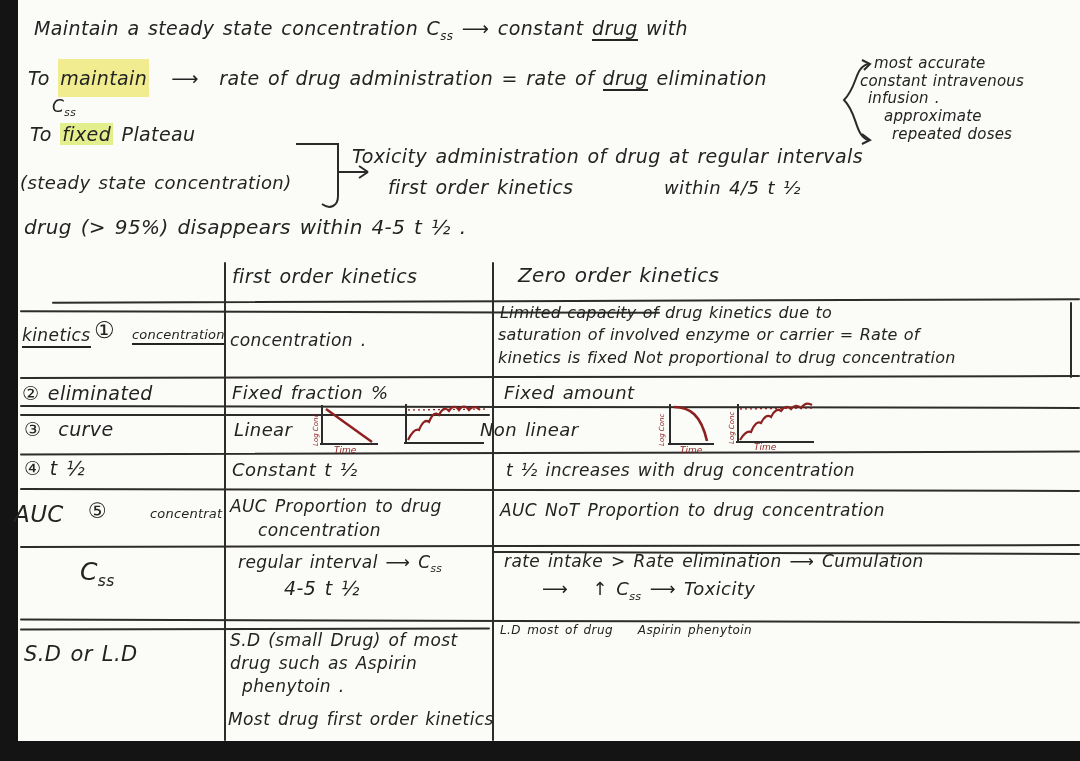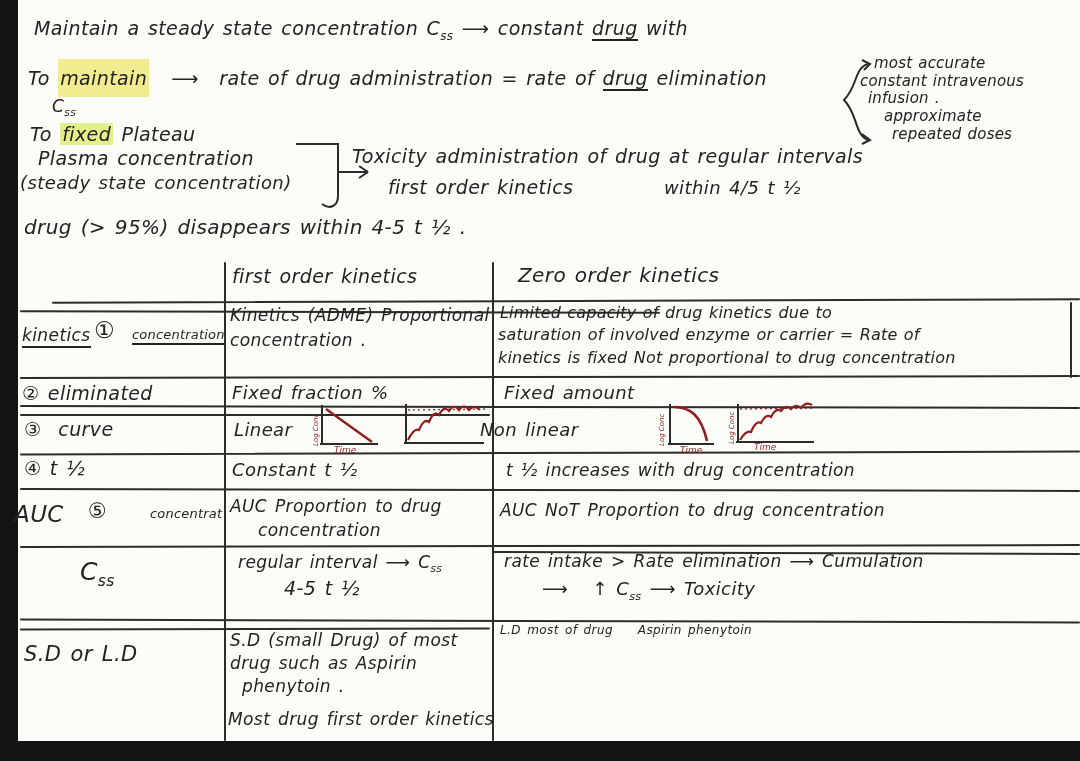--- a/index.html
+++ b/index.html
@@ -62,21 +62,20 @@
   </svg>
   <div class="hw sm" style="left:874px;top:55px;font-size:15px">most accurate</div>
   <div class="hw sm" style="left:860px;top:73px;font-size:15px">constant intravenous</div>
   <div class="hw sm" style="left:868px;top:90px;font-size:15px">infusion .</div>
   <div class="hw sm" style="left:884px;top:108px;font-size:15px">approximate</div>
   <div class="hw sm" style="left:892px;top:126px;font-size:15px">repeated doses</div>
 
   <div class="hw" style="left:30px;top:124px;font-size:19px">
     <span>To </span><span class="hl-g">fixed</span><span> Plateau</span>
   </div>
-  <div class="hw" style="left:38px;top:148px;font-size:19px">Plasma concentration</div>
   <div class="hw" style="left:20px;top:173px;font-size:18px">(steady state concentration)</div>
 
   <svg style="position:absolute;left:292px;top:134px" width="88" height="88">
     <path d="M4,10 L46,10 L46,62 C46,72 38,76 30,70" fill="none" stroke="#2a2a2a" stroke-width="2"></path>
     <path d="M46,38 L76,38 M76,38 L67,32 M76,38 L67,44" fill="none" stroke="#2a2a2a" stroke-width="2"></path>
   </svg>
 
   <div class="hw" style="left:352px;top:146px;font-size:19px">Toxicity administration of drug at regular intervals</div>
   <div class="hw" style="left:388px;top:177px;font-size:19px">first order kinetics</div>
   <div class="hw" style="left:664px;top:178px;font-size:18px">within  4/5  t ½</div>
@@ -98,21 +97,20 @@
   <div class="tline" style="left:492px;top:552px;width:588px;transform:rotate(0.2deg)"></div>
   <div class="tline" style="left:20px;top:620px;width:1060px;transform:rotate(0.15deg)"></div>
   <div class="tline" style="left:20px;top:628px;width:470px;transform:rotate(-0.1deg)"></div>
 
   <div class="hw" style="left:232px;top:266px;font-size:19px">first order kinetics</div>
   <div class="hw" style="left:518px;top:264px;font-size:20px">Zero order kinetics</div>
 
   <div class="hw u" style="left:22px;top:326px;font-size:17px">kinetics</div>
   <div class="hw" style="left:94px;top:317px;font-size:23px">①</div>
   <div class="hw u clip sm" style="left:132px;top:328px;font-size:13px;width:92px">concentration</div>
-  <div class="hw" style="left:230px;top:306px;font-size:17px">Kinetics (ADME) Proportional</div>
   <div class="hw" style="left:230px;top:331px;font-size:17px">concentration .</div>
   <div class="hw sm" style="left:500px;top:304px;font-size:16px">Limited capacity of drug kinetics due to</div>
   <div class="hw sm" style="left:498px;top:326px;font-size:16px">saturation of involved enzyme or carrier = Rate of</div>
   <div class="hw sm" style="left:498px;top:349px;font-size:16px">kinetics is fixed  Not proportional to drug concentration</div>
 
   <div class="hw" style="left:22px;top:383px;font-size:19px">② eliminated</div>
   <div class="hw" style="left:232px;top:383px;font-size:18px">Fixed fraction %</div>
   <div class="hw" style="left:504px;top:383px;font-size:18px">Fixed amount</div>
 
   <div class="hw" style="left:24px;top:419px;font-size:19px">③&nbsp; curve</div>

